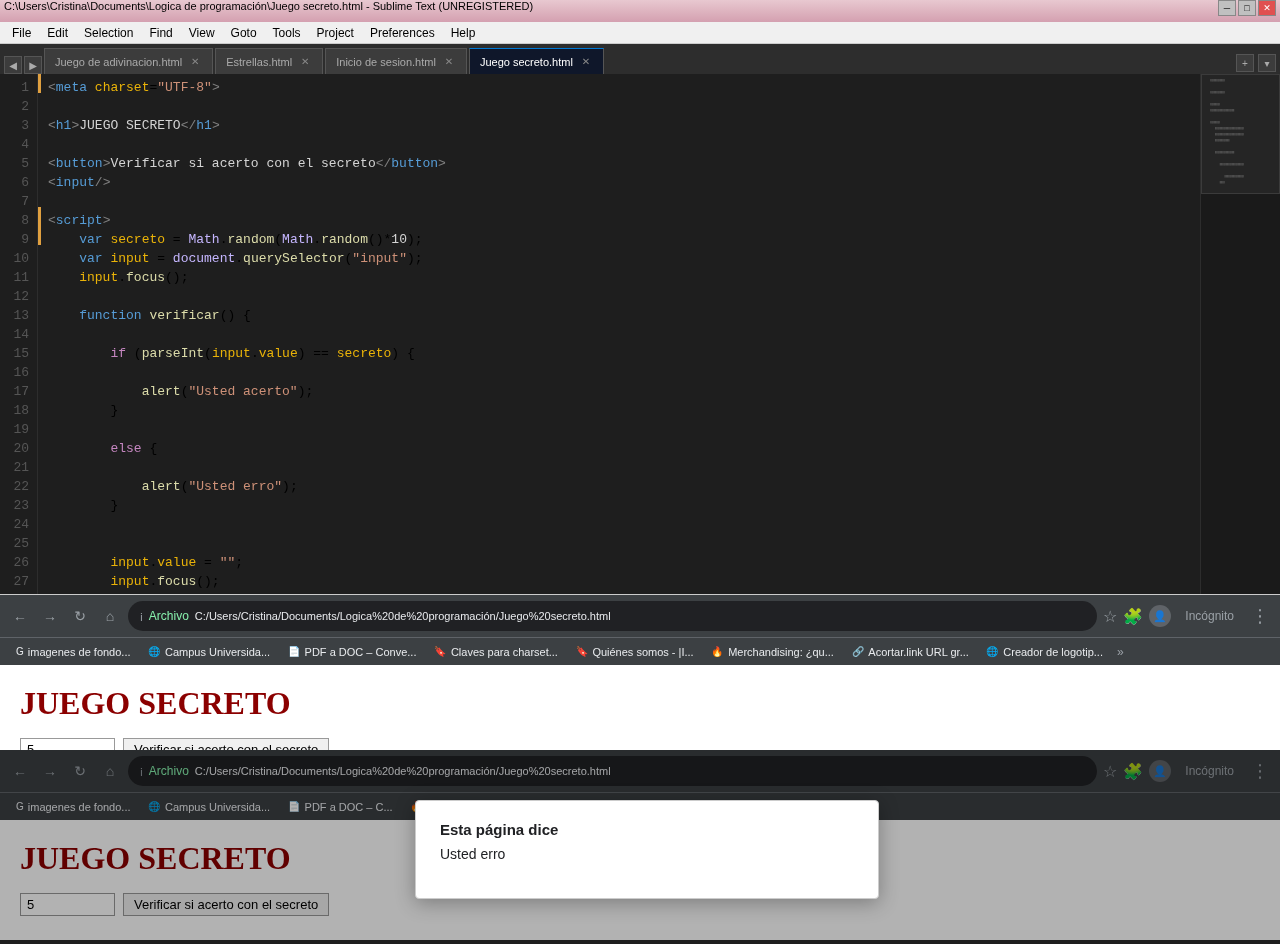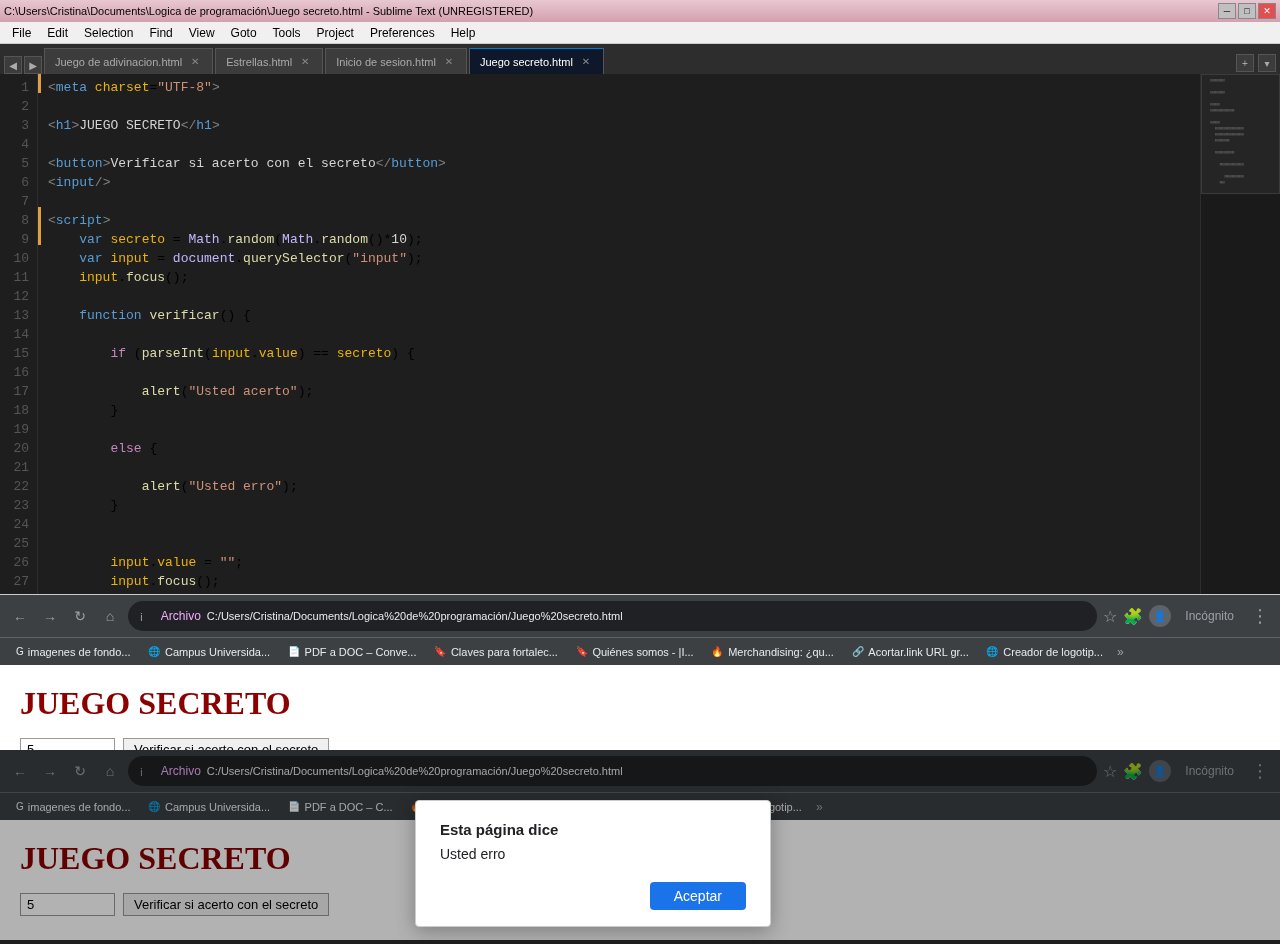--- a/index.html
+++ b/index.html
@@ -3,21 +3,21 @@
   <meta charset="utf-8">
   <style>
     * { margin: 0; padding: 0; box-sizing: border-box; }
     body { font-family: 'Segoe UI', Tahoma, sans-serif; background: #1e1e1e; width: 1280px; height: 944px; overflow: hidden; }
 
     
     #title-bar {
       background: linear-gradient(to bottom, #e8c8d0, #d4a0b0);
       height: 22px;
       display: flex;
-      align-items: center;
+      align-items: flex-start;
       justify-content: space-between;
       padding: 0 4px;
       font-size: 11px;
       color: #000;
     }
     #title-bar-controls { display: flex; gap: 2px; }
     .title-btn {
       width: 18px; height: 16px; border: 1px solid #888; background: #c0c0c0;
       display: flex; align-items: center; justify-content: center; font-size: 9px; cursor: pointer;
     }
@@ -173,21 +173,21 @@
       border-radius: 20px;
       height: 30px;
       display: flex;
       align-items: center;
       padding: 0 12px;
       gap: 6px;
       font-size: 12px;
       color: #e8eaed;
     }
     .address-bar .lock-icon { color: #9aa0a6; font-size: 11px; }
-    .address-bar .protocol { color: #f0abfc; margin-left: 12px; }
+    .address-bar .protocol { color: #86efac; }
     .browser-star { color: #9aa0a6; font-size: 16px; cursor: pointer; }
     .browser-ext-icon {
       width: 22px; height: 22px; border-radius: 50%;
       background: #5f6368; display: flex; align-items: center; justify-content: center;
       font-size: 11px; color: #e8eaed; cursor: pointer;
     }
     .incognito-btn {
       background: transparent; border: none; color: #9aa0a6;
       font-size: 12px; cursor: pointer; padding: 4px 8px;
     }
@@ -251,21 +251,21 @@
     
     #dialog-overlay {
       position: absolute;
       top: 0; left: 0; right: 0; bottom: 0;
       background: rgba(0,0,0,0.3);
       z-index: 10;
     }
     #dialog {
       position: absolute;
       top: 50px; left: 415px;
-      width: 356px;
+      width: 464px;
       background: #fff;
       border: 1px solid #ccc;
       border-radius: 4px;
       box-shadow: 0 4px 20px rgba(0,0,0,0.3);
       z-index: 11;
       padding: 20px 24px 16px;
     }
     #dialog-title {
       font-size: 15px;
       font-weight: bold;
@@ -465,21 +465,21 @@
     <div class="bookmark-item">
       <span class="bookmark-icon">🌐</span>
       <span>Campus Universida...</span>
     </div>
     <div class="bookmark-item">
       <span class="bookmark-icon">📄</span>
       <span>PDF a DOC – Conve...</span>
     </div>
     <div class="bookmark-item">
       <span class="bookmark-icon">🔖</span>
-      <span>Claves para fortalec...</span>
+      <span>Claves para charset...</span>
     </div>
     <div class="bookmark-item">
       <span class="bookmark-icon">🔖</span>
       <span>Quiénes somos - |I...</span>
     </div>
     <div class="bookmark-item">
       <span class="bookmark-icon">🔥</span>
       <span>Merchandising: ¿qu...</span>
     </div>
     <div class="bookmark-item">
@@ -550,17 +550,14 @@
     <div class="page-input-row">
       <input class="page-input" value="5" style="">
       <button class="page-button">Verificar si acerto con el secreto</button>
     </div>
   </div>
 
   <div id="dialog-overlay"></div>
   <div id="dialog">
     <div id="dialog-title">Esta página dice</div>
     <div id="dialog-message">Usted erro</div>
-    <div id="dialog-footer">
-      <button id="dialog-accept-btn">Aceptar</button>
-    </div>
   </div>
 </div>
 
 </body></html>

